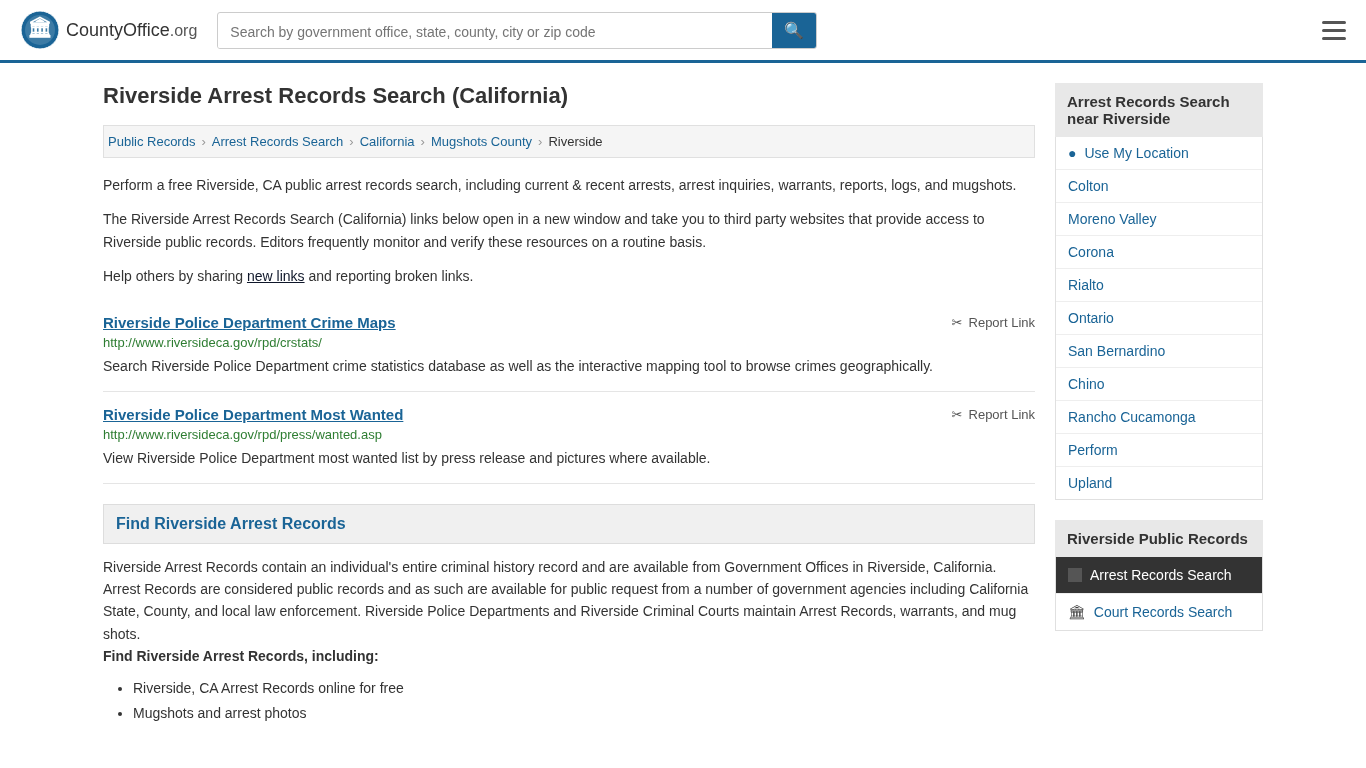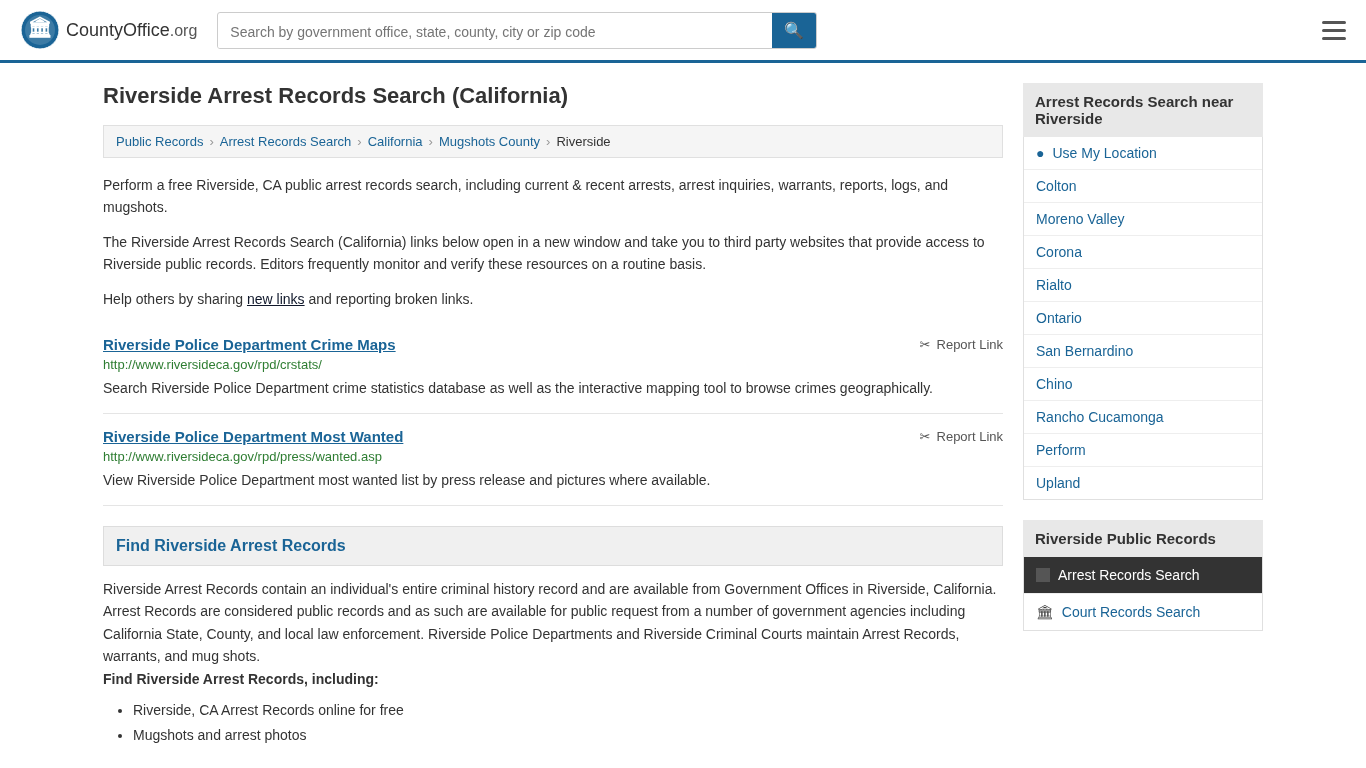--- a/index.html
+++ b/index.html
@@ -90,21 +90,21 @@
       font-size: 22px;
       font-weight: bold;
       color: #333;
       margin-bottom: 16px;
     }
 
     
     .breadcrumb {
       background: #f5f5f5;
       border: 1px solid #e0e0e0;
-      padding: 8px 12px;
+      padding: 8px 4px;
       font-size: 13px;
       margin-bottom: 16px;
       display: flex;
       align-items: center;
       gap: 6px;
       flex-wrap: wrap;
     }
     .breadcrumb a {
       color: #1a6496;
       text-decoration: none;
@@ -182,21 +182,21 @@
     }
     .bullet-list {
       list-style: disc;
       padding-left: 30px;
       line-height: 1.8;
       font-size: 14px;
     }
 
     
     .sidebar {
-      width: 240px;
+      width: 208px;
       flex-shrink: 0;
     }
     .sidebar-section {
       margin-bottom: 20px;
     }
     .sidebar-title {
       background: #e8e8e8;
       padding: 10px 12px;
       font-size: 15px;
       font-weight: bold;

